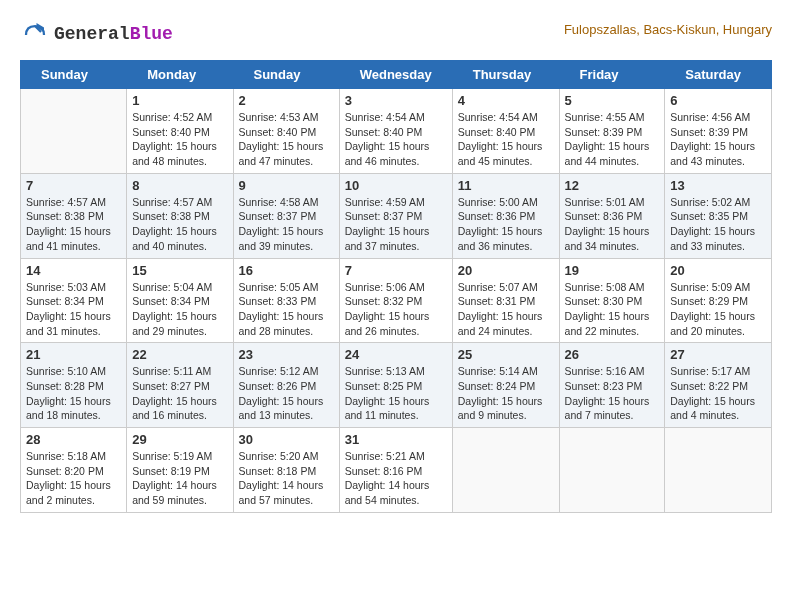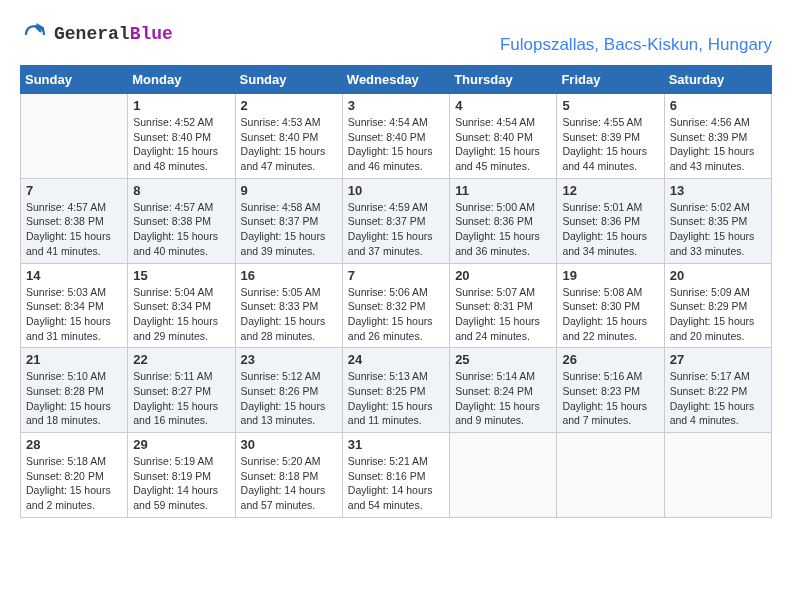--- a/index.html
+++ b/index.html
@@ -43,33 +43,33 @@
     .title-area {
       text-align: right;
     }
     .month-title {
       font-size: 42px;
       font-weight: bold;
       color: #333;
       line-height: 1;
     }
     .subtitle {
-      font-size: 17px;
-      color: #3b82f6;
-      margin-top: 15px;
+      font-size: 13px;
+      color: #a16207;
+      margin-top: 2px;
     }
     table {
       width: 100%;
       border-collapse: collapse;
       font-size: 11px;
     }
     thead tr th {
       background-color: #2a6db5;
       color: white;
-      padding: 6px 4px;
+      padding: 6px 20px;
       text-align: left;
       font-size: 13px;
       font-weight: bold;
       border: 1px solid #2a6db5;
     }
     tbody tr td {
       border: 1px solid #ccc;
       padding: 4px 5px;
       vertical-align: top;
       width: calc(100% / 7);

